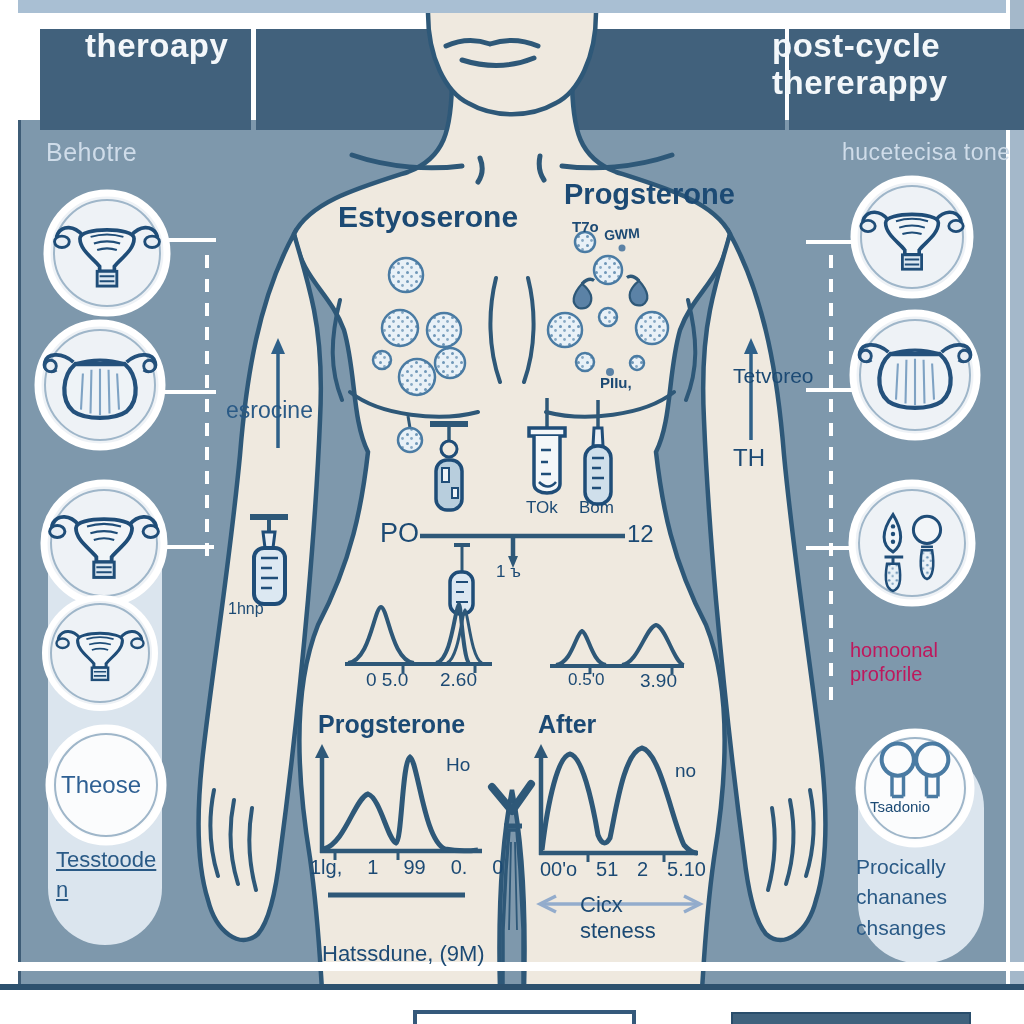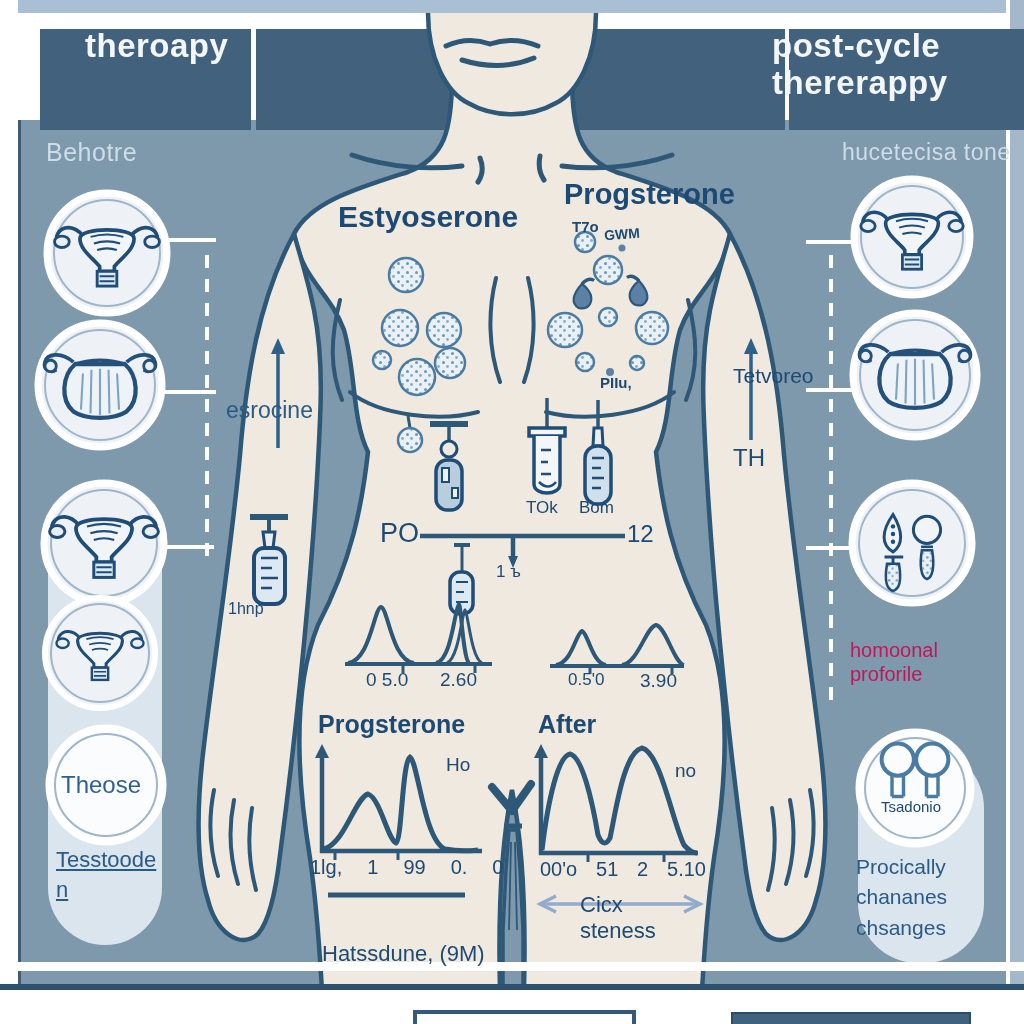--- a/index.html
+++ b/index.html
@@ -395,20 +395,20 @@
   <div class="txt center" style="left:61px;top:771px;width:90px;font-size:24px;color:#2f6093;">Theose</div>
   <div class="txt" style="left:56px;top:845px;font-size:22px;color:#2a5a86;line-height:1.35;text-decoration:underline;">
     <div>Tesstoode</div>
     <div>n</div>
   </div>
 
   <div class="txt center" style="left:850px;top:638px;width:140px;font-size:20px;color:#be185d;line-height:1.2;">
     <div>homoonal</div>
     <div>proforile</div>
   </div>
-  <div class="txt center" style="left:870px;top:798px;width:90px;font-size:15px;padding-left:11px;">Tsadonio</div>
+  <div class="txt center" style="left:870px;top:798px;width:90px;font-size:15px;">Tsadonio</div>
   <div class="txt center" style="left:856px;top:852px;width:128px;font-size:21px;color:#2a5a86;line-height:1.45;">
     <div>Procically</div>
     <div>chananes</div>
     <div>chsanges</div>
   </div>
 
 </div>
 
 </body></html>

